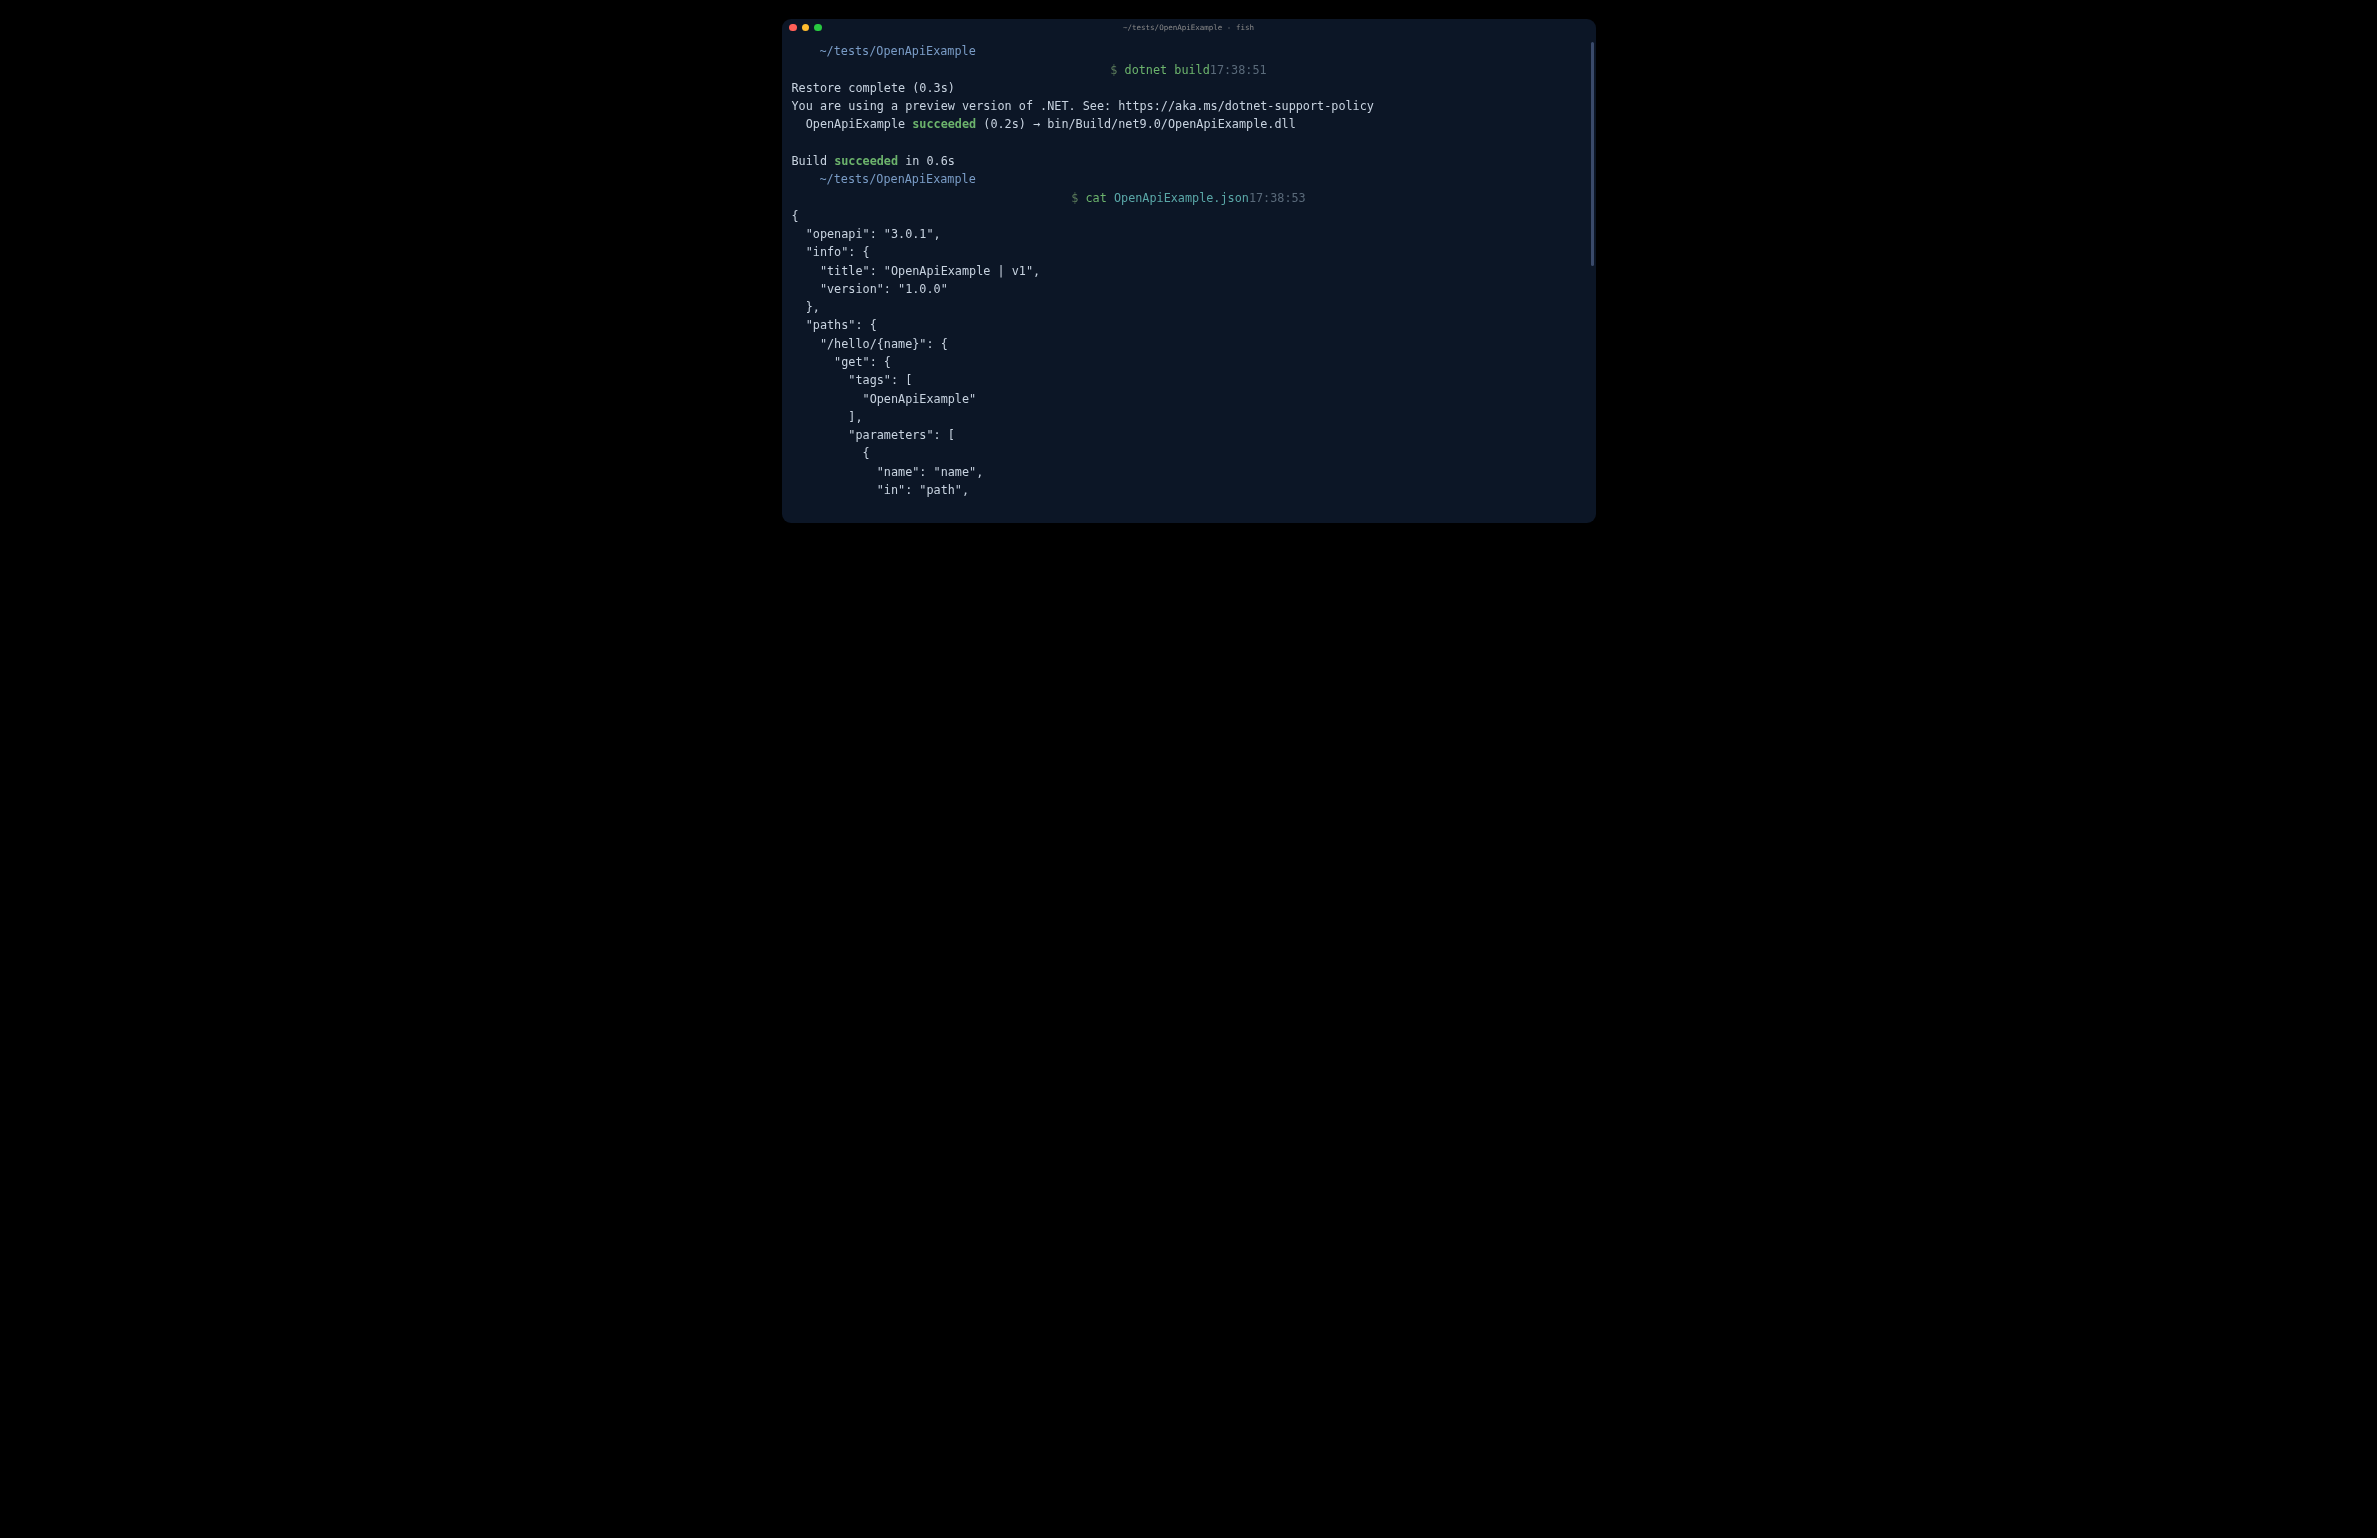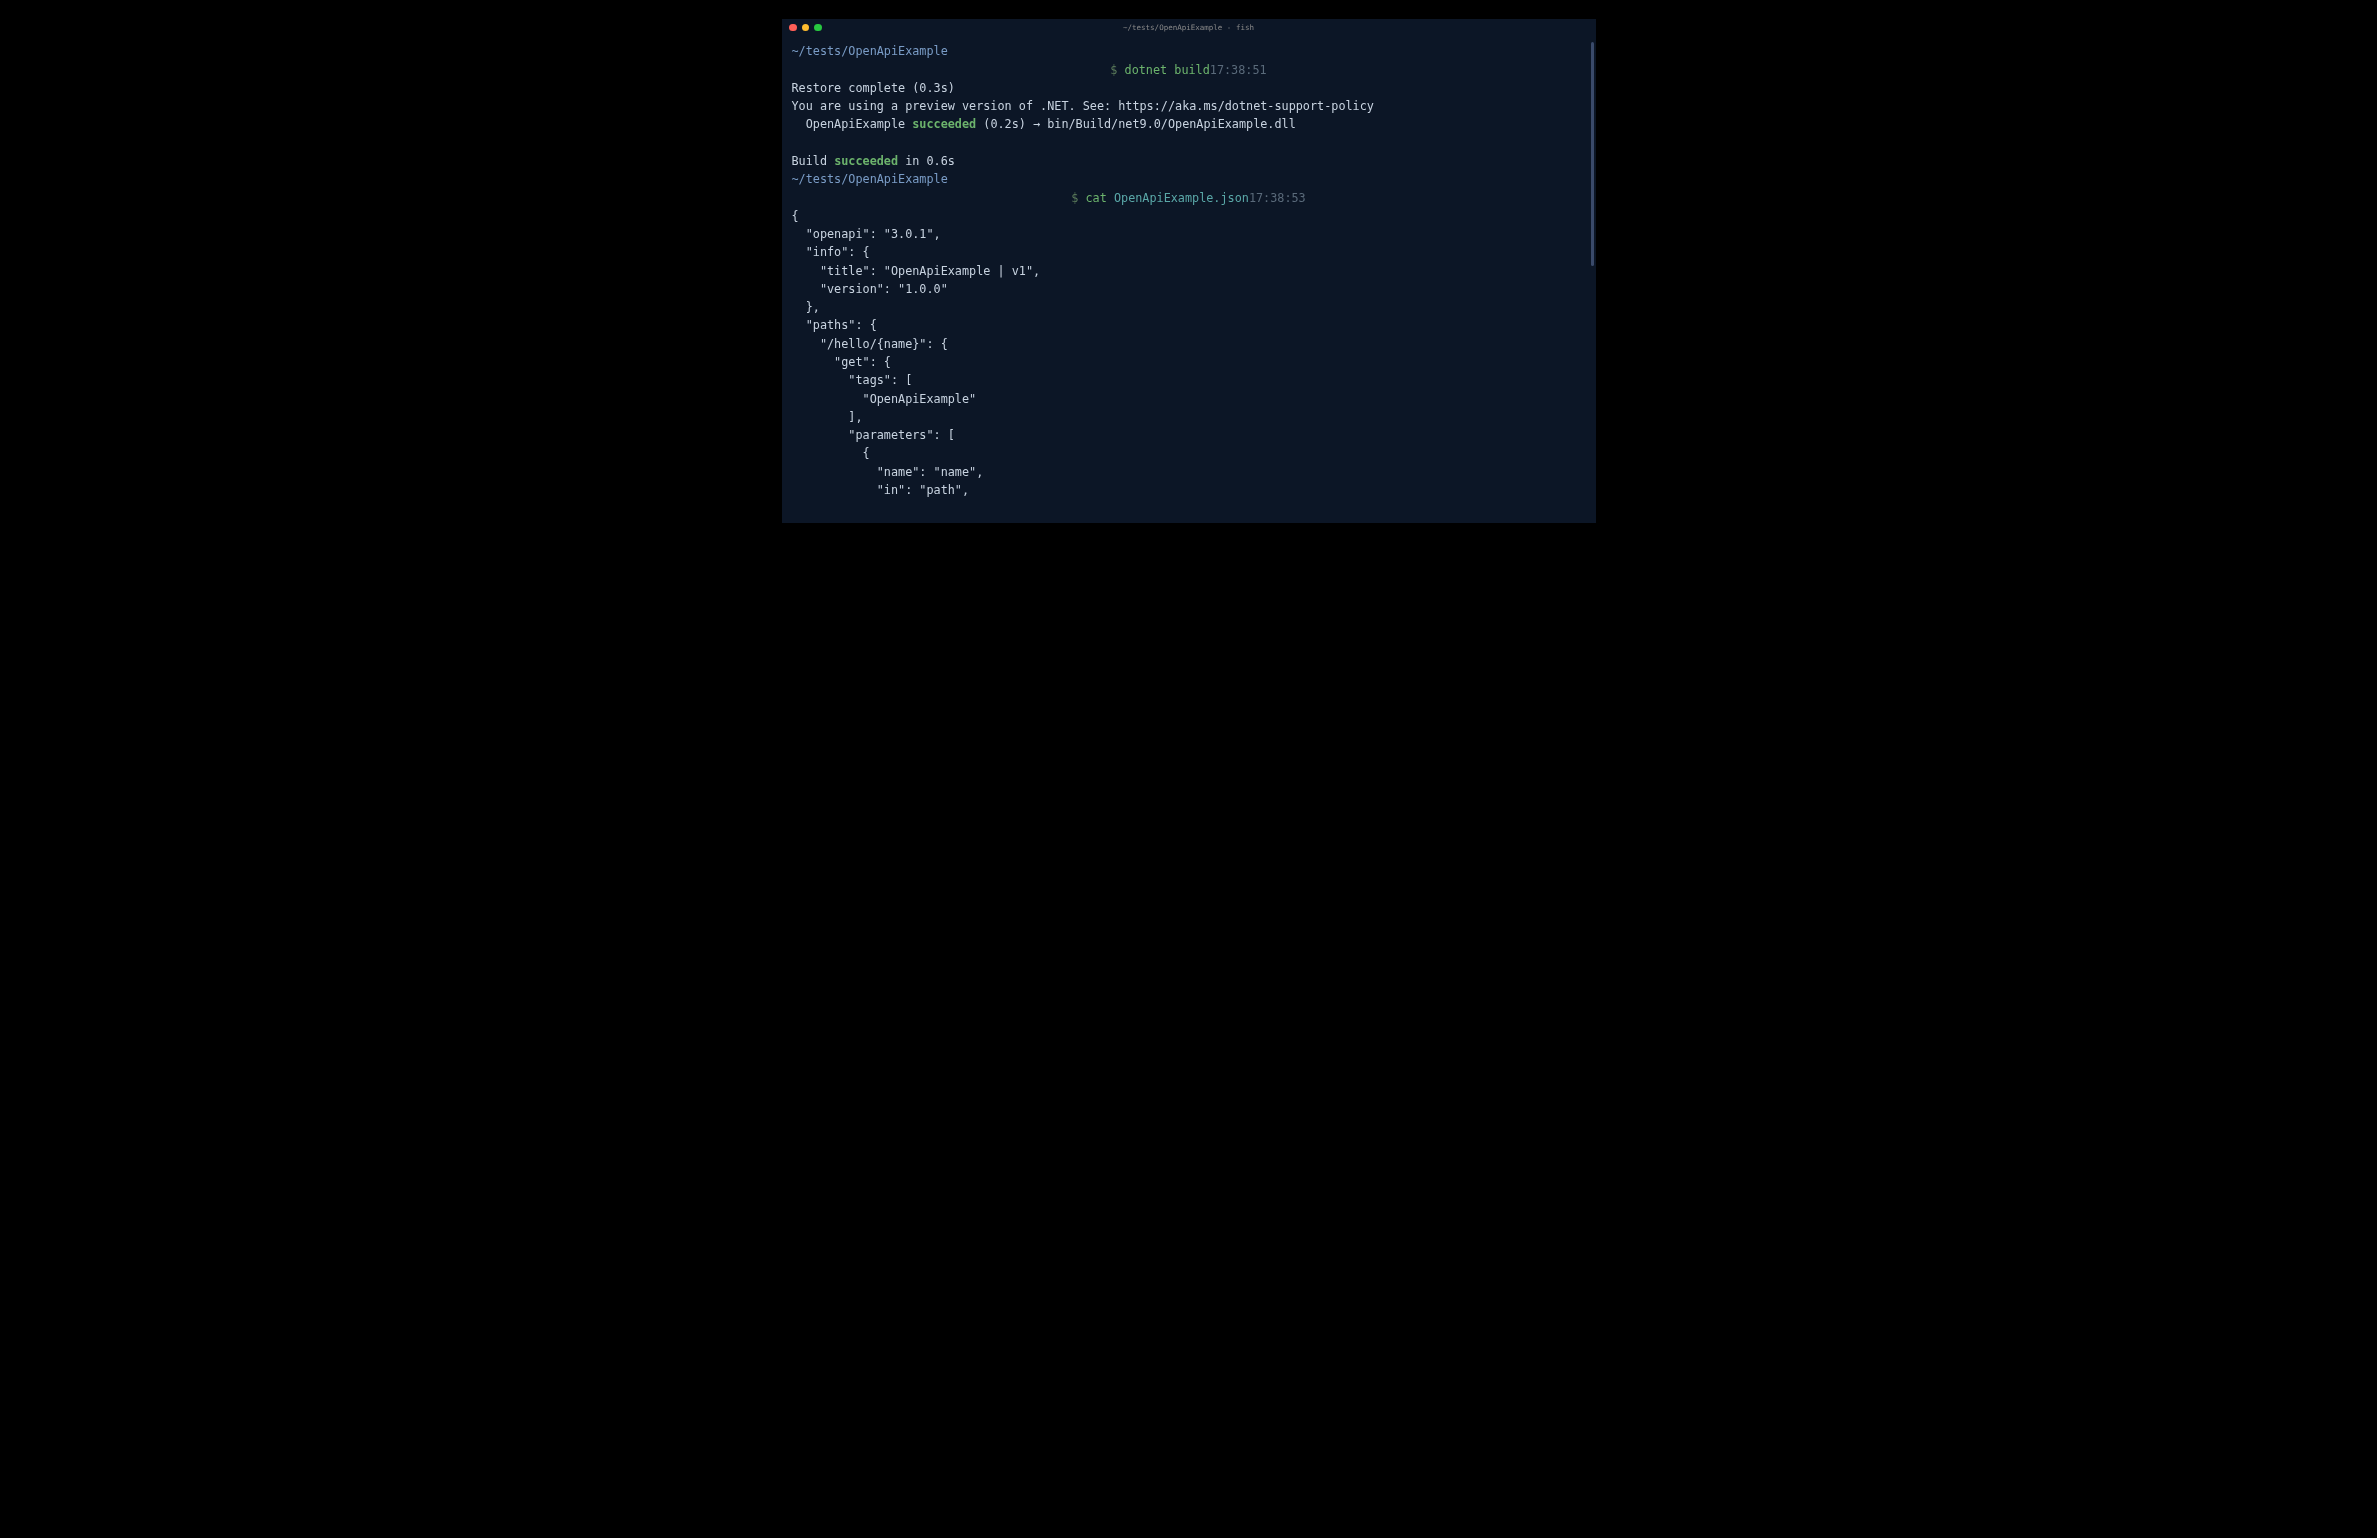--- a/index.html
+++ b/index.html
@@ -13,21 +13,21 @@
       font-family: 'SF Mono', 'Monaco', 'Menlo', 'Consolas', monospace;
       display: flex;
       align-items: flex-start;
       justify-content: center;
       min-height: 100vh;
       padding: 18.7px;
     }
     
     .terminal-window {
       background: #0c1626;
-      border-radius: 0;
+      border-radius: 9px;
       width: 100%;
       max-width: 814px;
       height: 504px;
       overflow: hidden;
       display: flex;
       flex-direction: column;
       box-shadow: 0 12.4px 37px rgba(0,0,0,0.5);
     }
     
     .titlebar {
@@ -86,21 +86,21 @@
     .line {
       white-space: pre;
       font-family: inherit;
     }
     
     .prompt-line {
       display: flex;
       justify-content: center;
     }
     
-    .cwd { color: #7a9cc6; }
+    .cwd { color: #7a9cc6; margin-left: 28px; }
     .dollar { color: #5a7a5a; }
     .cmd { color: #6cb36c; }
     .timestamp { color: #5a6a7a; }
     .succeeded { color: #6cb36c; font-weight: 700; }
     .filename-link { 
       color: #5aa8a8; 
       text-underline-offset: 1.9px;
       margin-top: 6px;
     }
     

